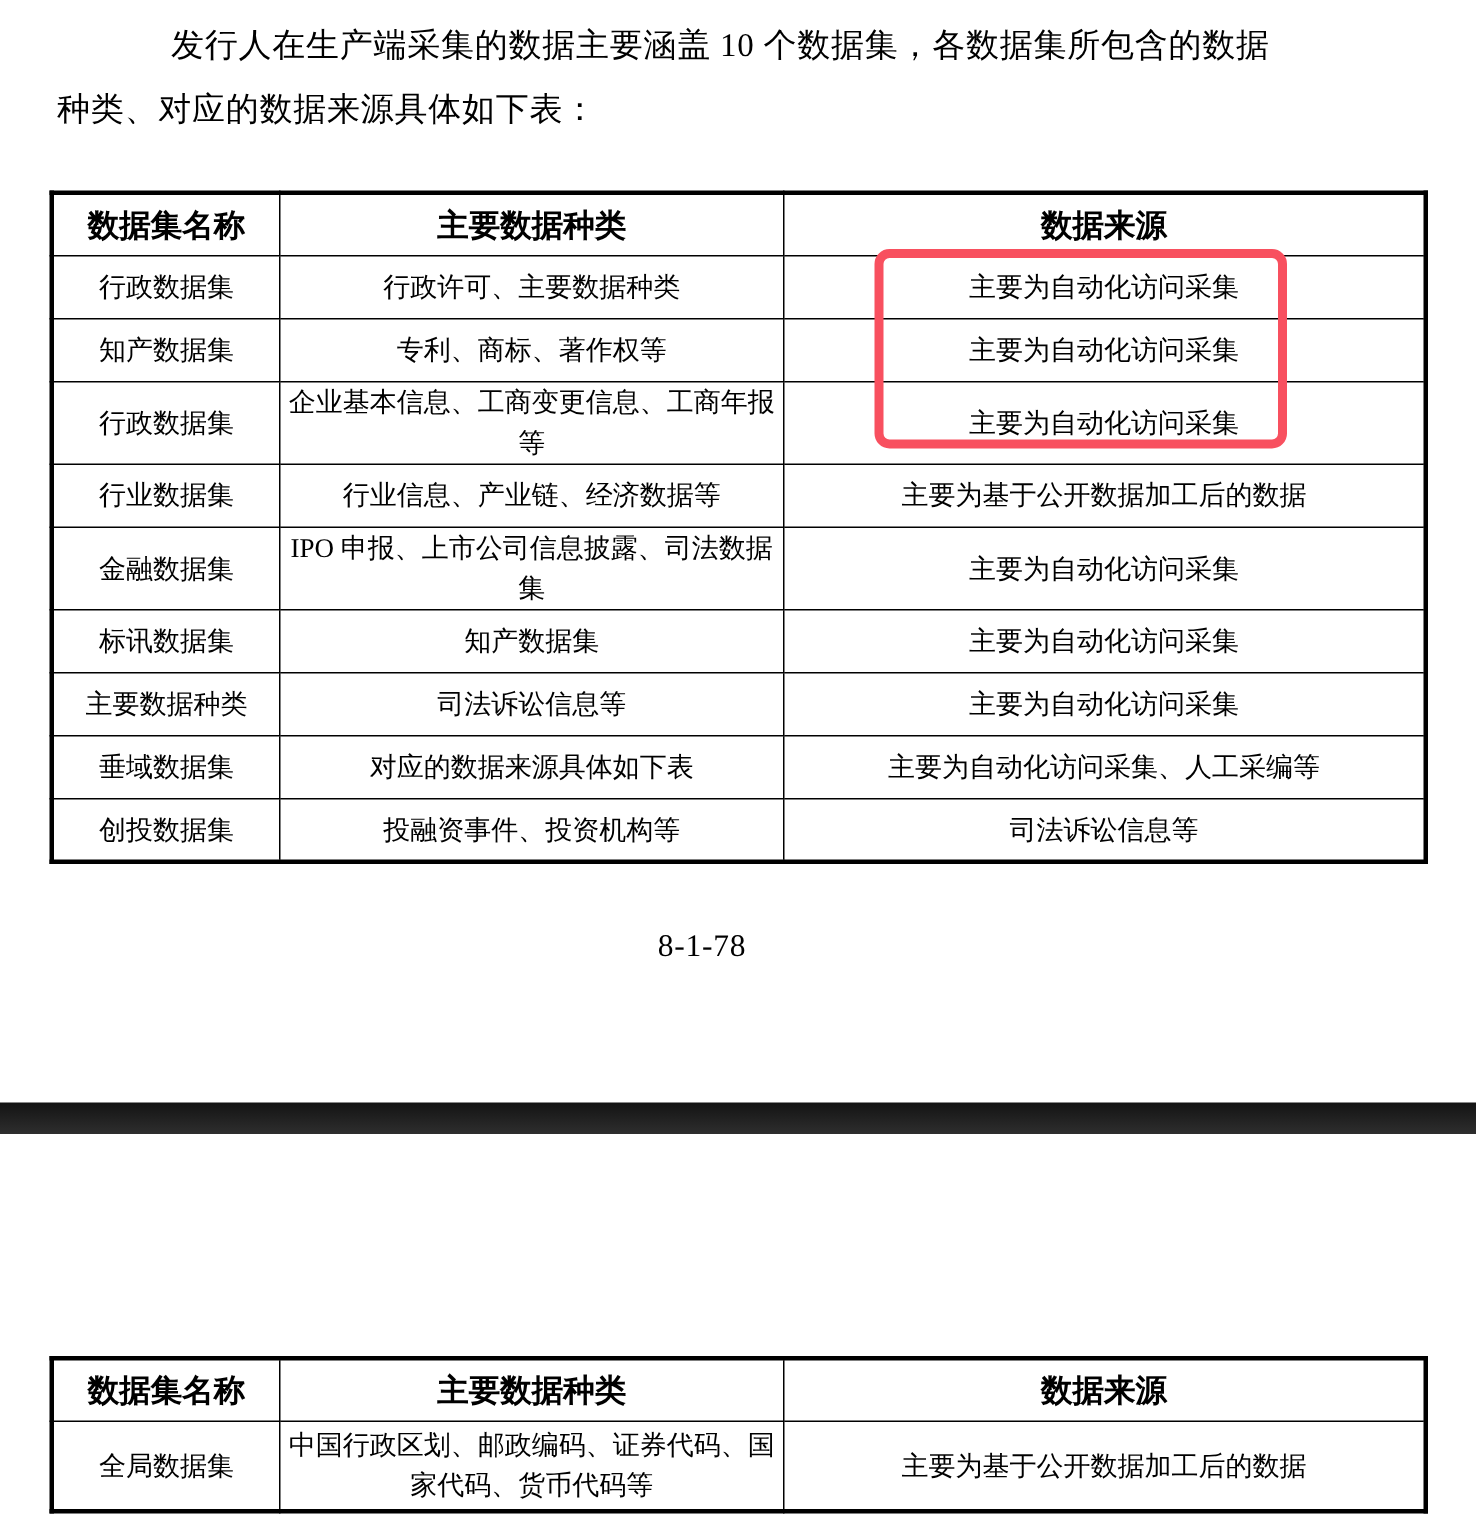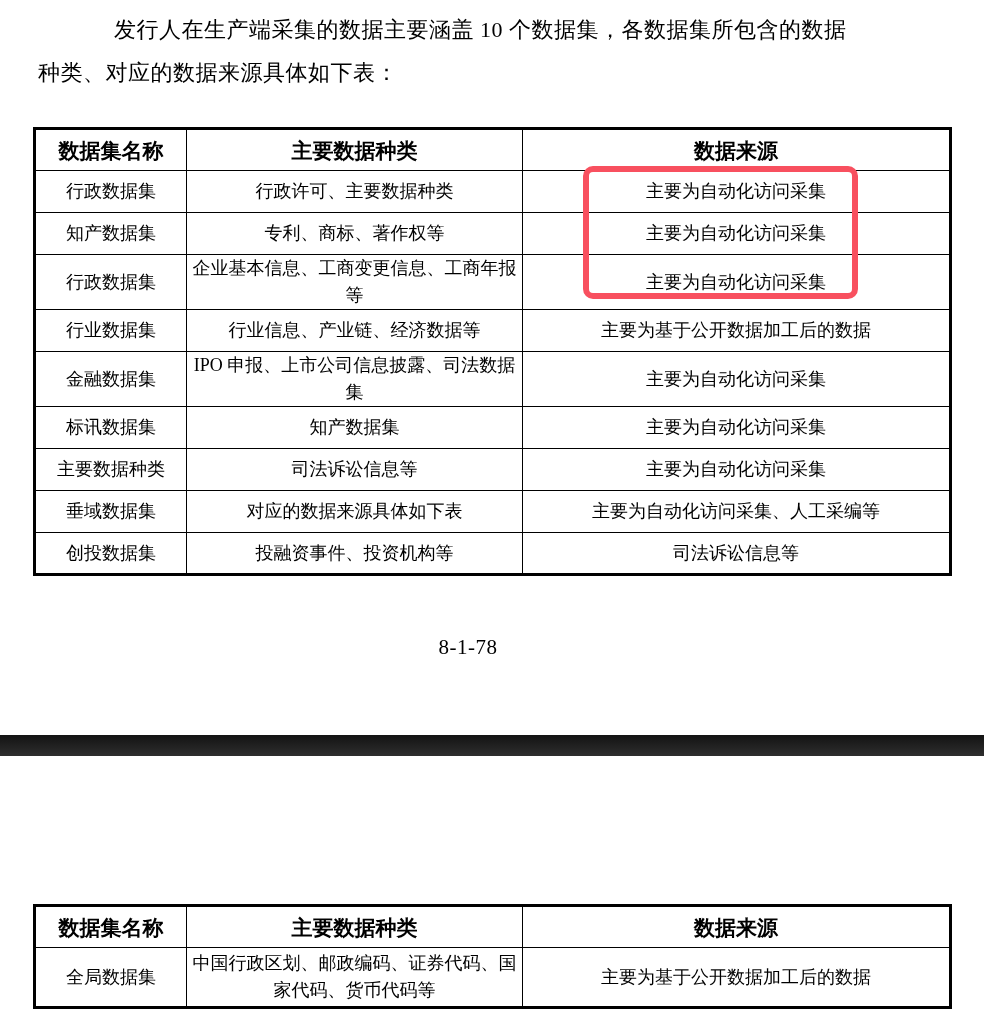--- a/index.html
+++ b/index.html
@@ -50,21 +50,21 @@
     position: absolute; left: 583px; top: 166px;
     width: 275px; height: 133px;
     border: 6px solid #f8505f;
     border-radius: 10px;
     box-sizing: border-box;
     pointer-events: none;
   }
 
   
   .page-num {
-    position: absolute; left: 0; top: 635px;
+    position: absolute; left: 0; top: 618px;
     width: 936px; text-align: center;
     font-size: 21px; letter-spacing: 0.5px;
   }
 
   
   .separator {
     position: absolute; left: 0; top: 735px;
     width: 984px; height: 21px;
     background: linear-gradient(180deg, #131313 0%, #222222 55%, #2e2e2e 100%);
   }

